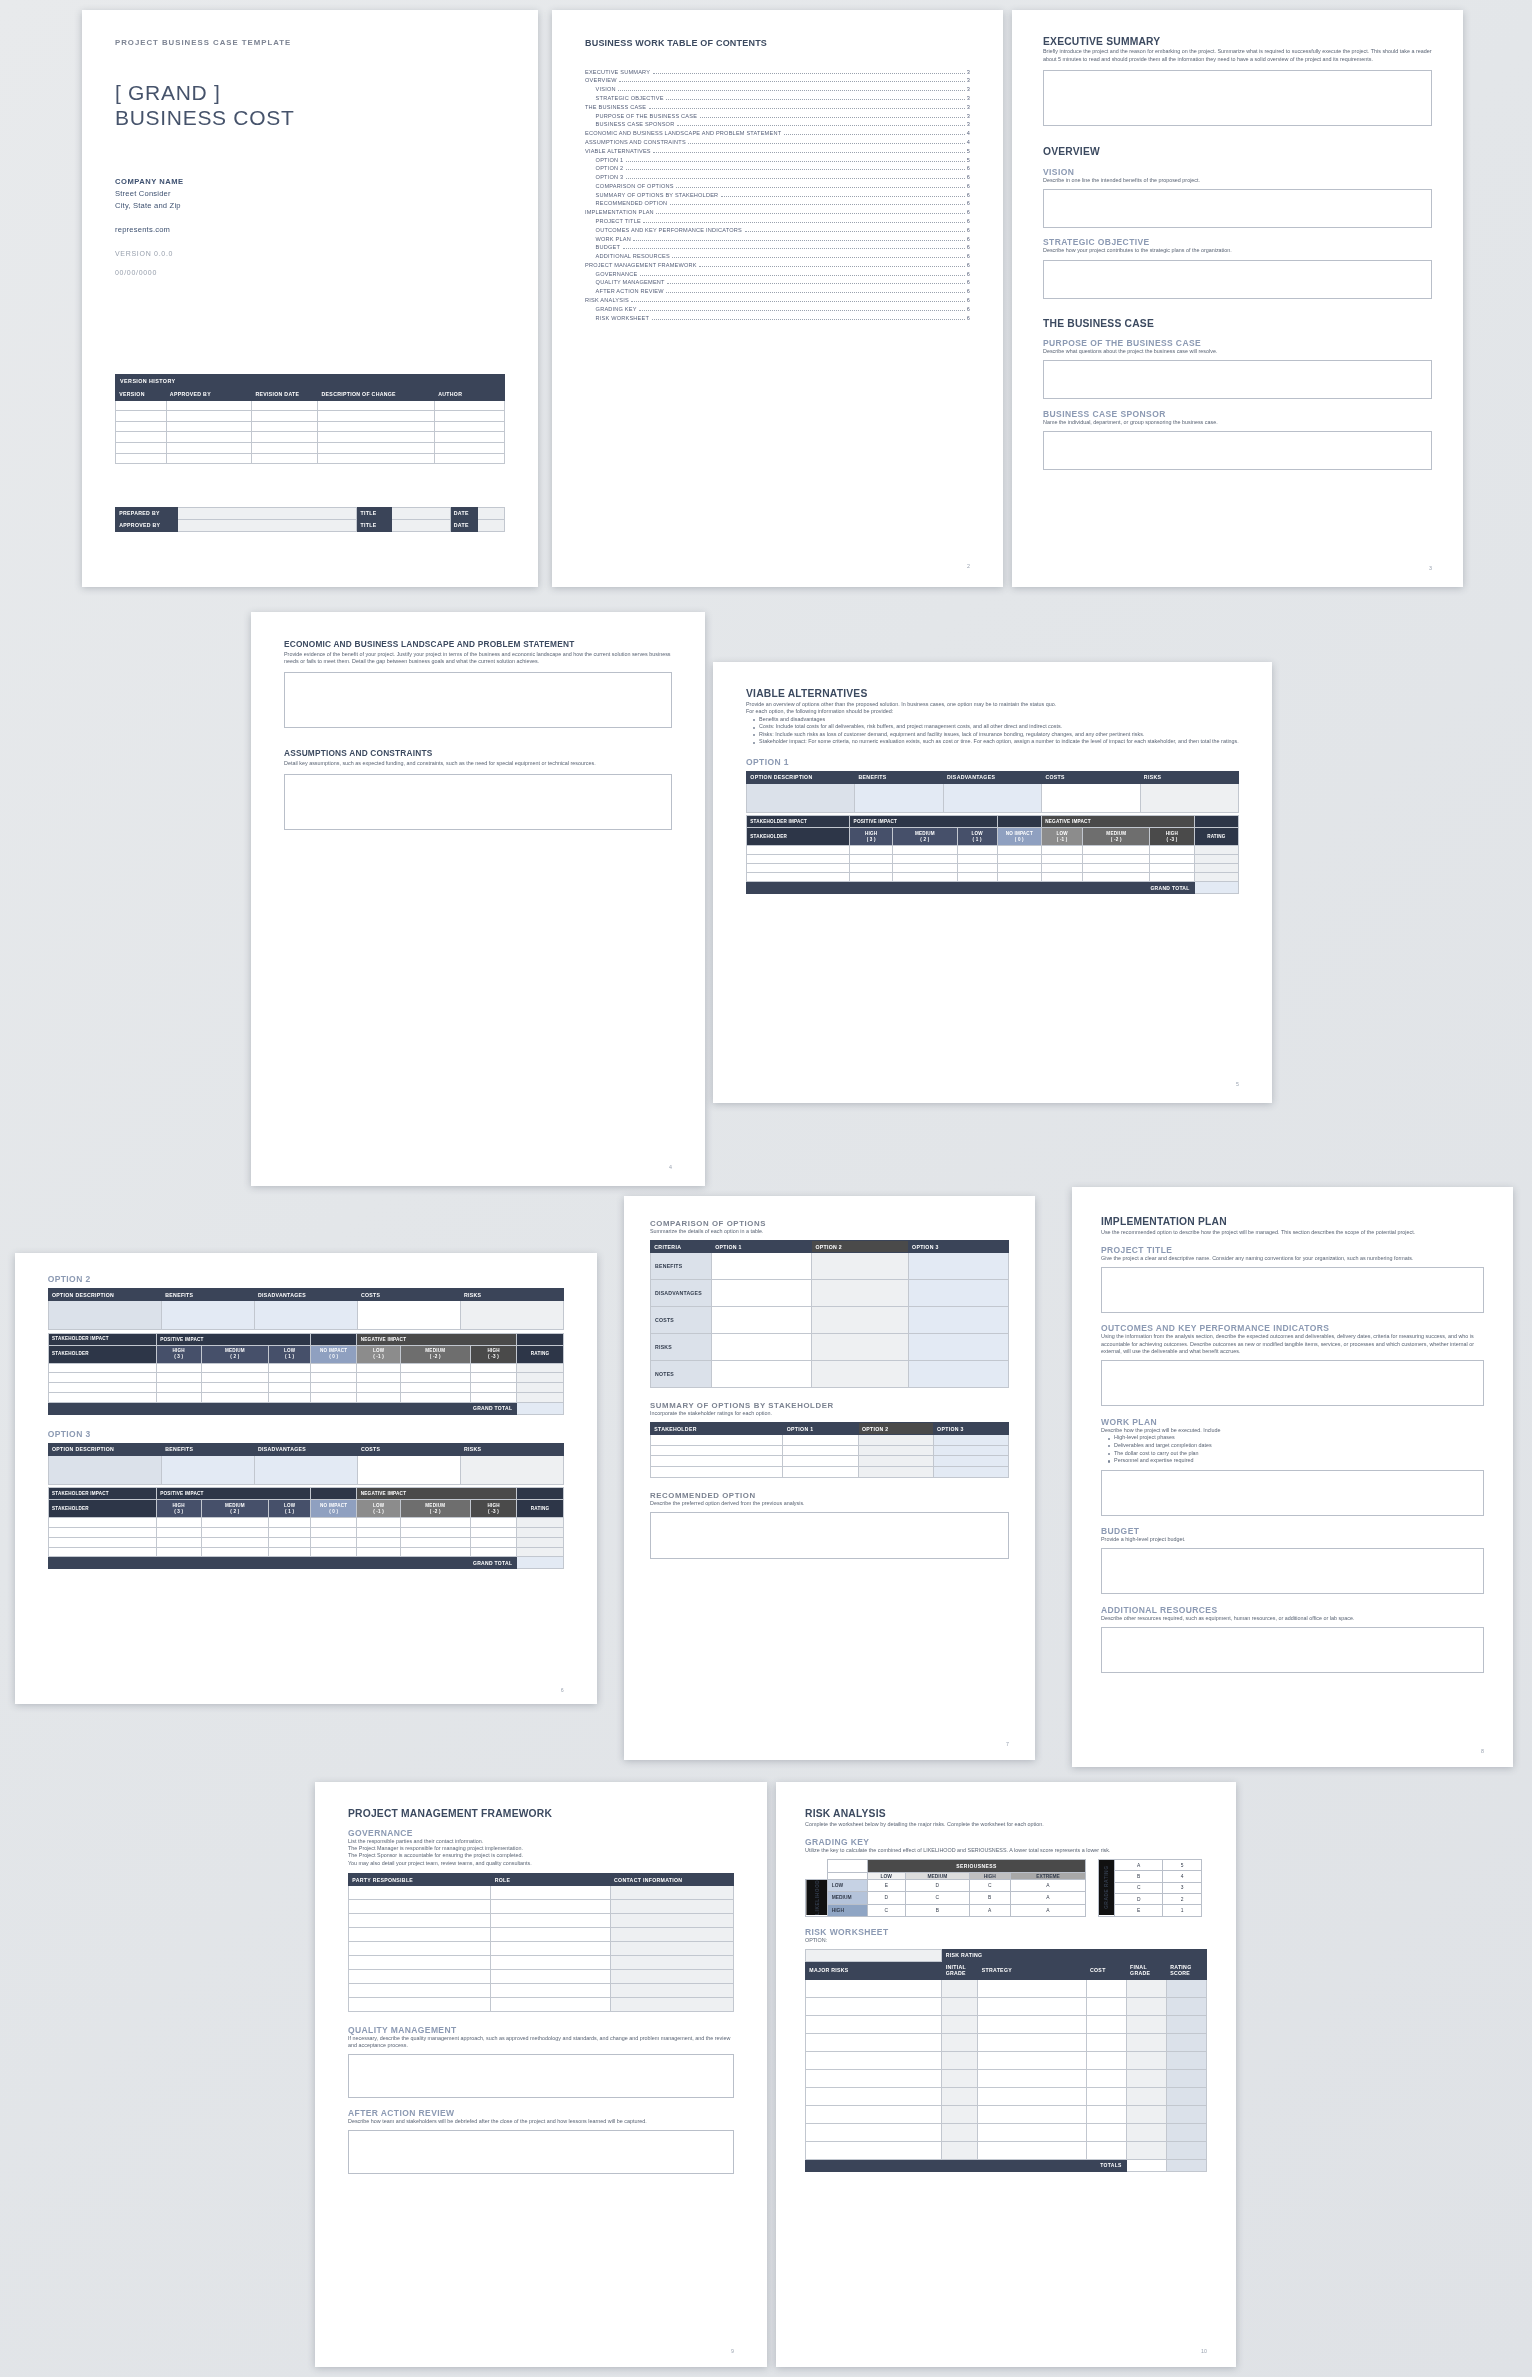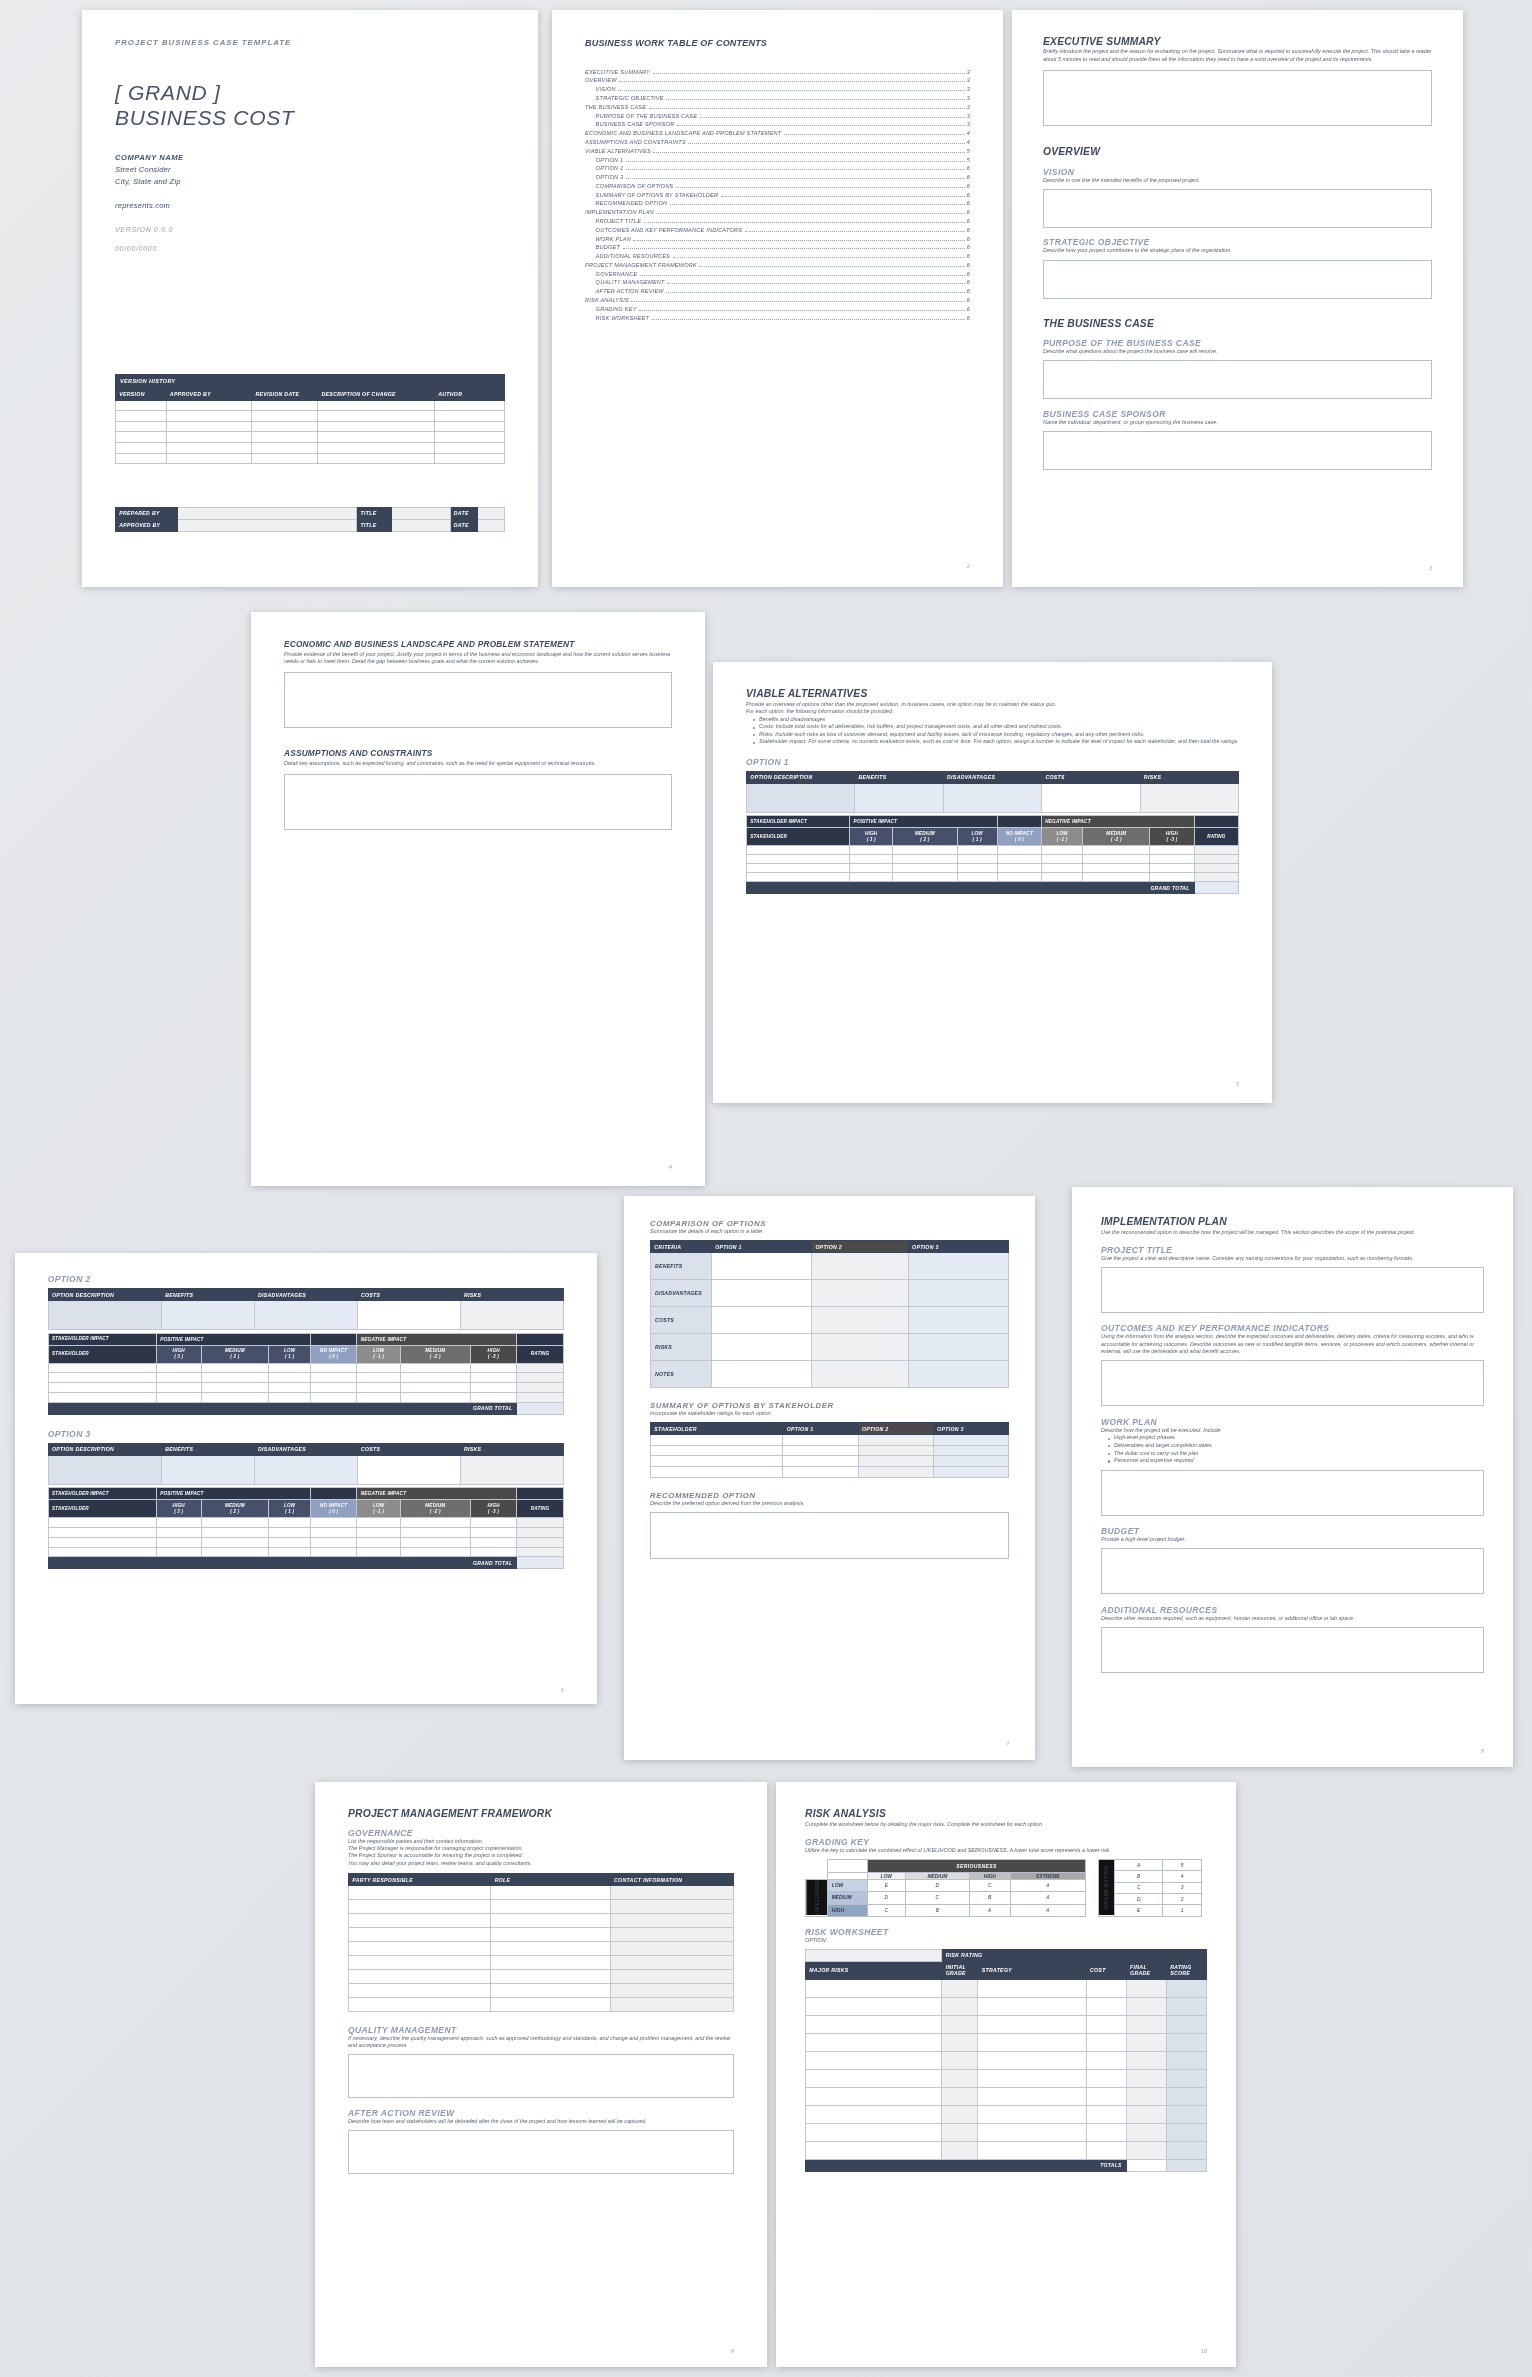--- a/index.html
+++ b/index.html
@@ -11,21 +11,21 @@
     position: relative;
     overflow: hidden;
     color:#3f4a5c;
   }
   .page {
     position:absolute;
     background:#fff;
     box-shadow: 0 1.6px 7.4px rgba(60,70,85,.30);
     overflow:hidden;
   }
-  .pad { position:absolute; left:0; top:0; right:0; bottom:0;font-style:italic; }
+  .pad { position:absolute; left:0; top:0; right:0; bottom:0; }
 
   
   .h1 { font-size:11px; font-weight:bold; letter-spacing:0.6px; color:#7c8391; }
   .h2 { font-size:10.3px; font-weight:bold; letter-spacing:0.2px; color:#3c4a60; }
   .h3 { font-size:8.5px; font-weight:bold; letter-spacing:0.4px; color:#8c9ab3; }
   .tiny { font-size:5.4px; line-height:1.33; color:#5b6575; }
   .bullets { margin:0.8px 0 0 7.4px; padding:0; list-style:none; }
   .bullets li { font-size:5.4px; line-height:1.4; color:#5b6575; position:relative; padding-left:5.7px; }
   .bullets li:before { content:""; position:absolute; left:0; top:3.3px; width:2.1px; height:2.1px; background:#7b8698; border-radius:50%; }
   .pgnum { position:absolute; font-size:5.3px; color:#9aa3b1; }
@@ -92,21 +92,21 @@
 
 <div class="page" style="left:82px; top:9.8px; width:456px; height:577px;">
   <div class="pad" style="padding:28px 33px;">
     <div class="cover-kicker">PROJECT BUSINESS CASE TEMPLATE</div>
 
     <div class="cover-title" style="margin-top:33px;">
       <div>[ GRAND ]</div>
       <div>BUSINESS COST</div>
     </div>
 
-    <div style="margin-top:21px;">
+    <div style="margin-top:45px;">
       <div class="co-name">COMPANY NAME</div>
       <div class="co-line">Street Consider</div>
       <div class="co-line">City, State and Zip</div>
       <div class="co-web" style="margin-top:14px;">represents.com</div>
       <div class="co-ver" style="margin-top:15.5px;">VERSION 0.0.0</div>
       <div class="co-ver" style="margin-top:12.3px;">00/00/0000</div>
     </div>
 
     <div style="position:absolute; left:33px; top:364px; right:33px;">
       <div class="band">VERSION HISTORY</div>

